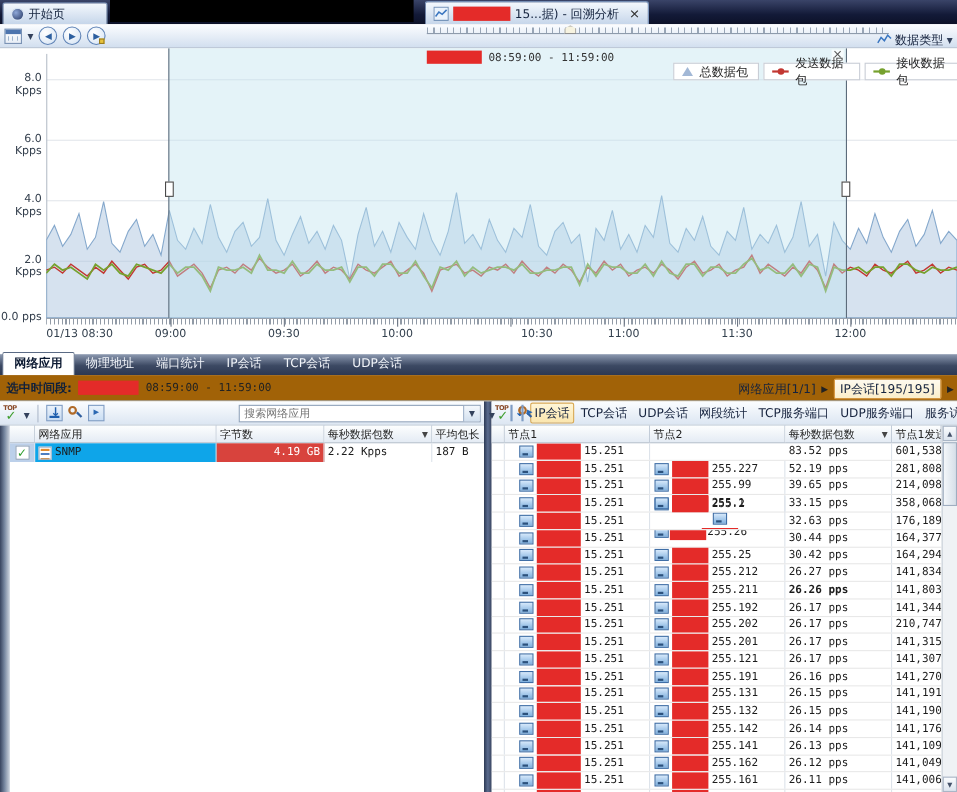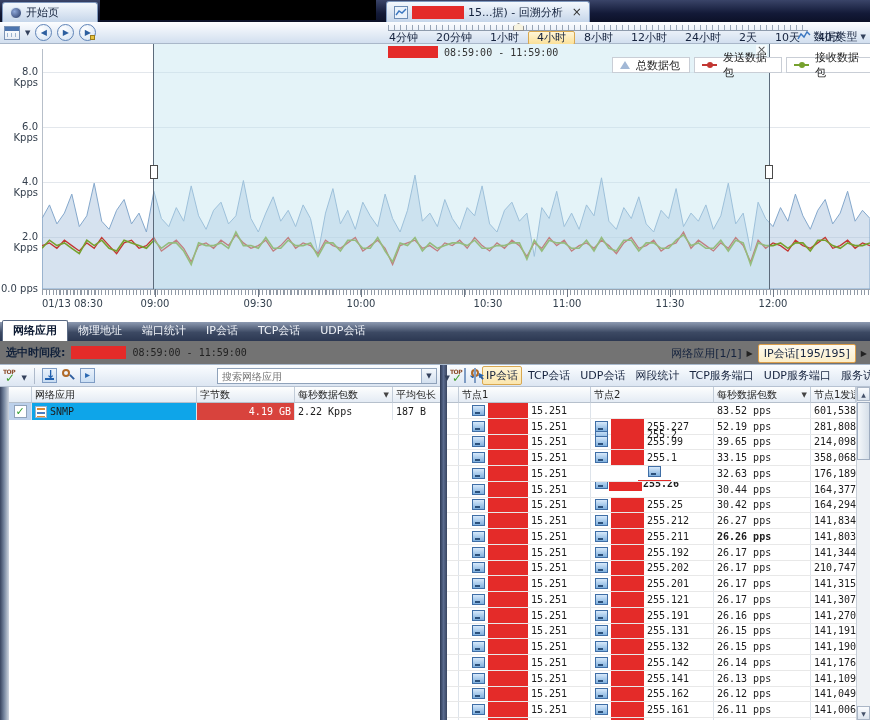--- a/index.html
+++ b/index.html
@@ -67,21 +67,21 @@
   .mk-line{position:relative;width:16px;height:2px;}
   .mk-line i{position:absolute;left:5px;top:-2px;width:6px;height:6px;border-radius:50%;}
   .mk-red{background:#c23732;} .mk-red i{background:#c23732;}
   .mk-grn{background:#76a12e;} .mk-grn i{background:#76a12e;}
   
   .section-tabs{position:absolute;left:0;top:322px;width:870px;height:19px;display:flex;align-items:flex-end;
                 background:linear-gradient(#8d9ab1,#3c4963 55%,#2c3852);padding-left:2px;box-sizing:border-box;}
   .stab{color:#f2f5fa;padding:2px 10px 3px;white-space:nowrap;}
   .stab.active{background:#fff;color:#0d1b33;font-weight:bold;border:1px solid #5a6a84;border-bottom:none;border-radius:2px 2px 0 0;}
   
-  .timebar{position:absolute;left:0;top:341px;width:870px;height:24px;background:#737373;
+  .timebar{position:absolute;left:0;top:341px;width:870px;height:24px;background:#a16207;
            border-bottom:1px solid #a9b9cc;box-sizing:border-box;display:flex;align-items:center;}
   .timebar .lbl{font-weight:bold;margin-left:6px;color:#10203a;}
   .tb-red{width:55px;height:13px;background:#e42b29;margin-left:6px;}
   .tb-val{margin-left:6px;font-family:"DejaVu Sans Mono",monospace;font-size:10px;color:#222;}
   .crumbs{position:absolute;right:3px;top:3px;display:flex;align-items:center;gap:5px;}
   .crumb{color:#15233e;}
   .crumb.cur{background:linear-gradient(#fefaef,#fbeec9);border:1px solid #dd9f4a;border-radius:2px;padding:1px 5px;}
   .crumb-sep{font-size:8px;color:#222;}
   
   .panel-toolbar{position:absolute;top:0;height:22px;background:linear-gradient(#fbfdff,#dce6f2);
@@ -111,21 +111,21 @@
               background:linear-gradient(90deg,#38445f,#76869f 45%,#cfd6e0);}
   .splitter{position:absolute;left:440px;top:365px;width:7px;height:355px;
             background:linear-gradient(90deg,#2c3954,#5a6b8e 50%,#38445f);}
   .right-panel{position:absolute;left:447px;top:365px;width:423px;height:355px;background:#fff;}
   
   .thead{position:absolute;top:22px;height:16px;display:flex;}
   .th{box-sizing:border-box;border-right:1px solid #c2ccd8;border-bottom:1px solid #b6c0cc;
       background:linear-gradient(#fdfefe,#e4ebf4);font-size:10px;color:#222;display:flex;align-items:center;
       padding:0 3px;white-space:nowrap;overflow:hidden;}
   .th .sort{margin-left:auto;font-size:7px;color:#444;}
-  .trow{display:flex;align-items:center;box-sizing:border-box;}
+  .trow{display:flex;box-sizing:border-box;}
   .cell{box-sizing:border-box;height:100%;display:flex;align-items:center;padding:0 3px;
         border-right:1px solid #dde3ea;overflow:hidden;white-space:nowrap;font-size:10px;}
   .mono{font-family:"DejaVu Sans Mono",monospace;font-size:10px;color:#1c1c1c;}
   
   .lrow{position:absolute;left:9px;top:38px;width:431px;height:17px;display:flex;}
   .cb{width:13px;height:13px;background:#fff;border:1px solid #8fa2ba;box-sizing:border-box;color:#2f9e2f;
       font-size:11px;line-height:11px;text-align:center;font-weight:bold;}
   .ic-app{width:12px;height:12px;background:#fff;border:1px solid #9fb0c4;box-sizing:border-box;margin-right:3px;
           background-image:linear-gradient(#e08a2e 0 2px,transparent 2px 4px,#4d7ec0 4px 6px,transparent 6px 8px,#e08a2e 8px 10px);
           background-position:1px 1px;background-repeat:no-repeat;background-size:8px 10px;}
@@ -173,32 +173,20 @@
   <div class="toolbar">
     <div class="tb-left">
       <span class="ic-cal"></span>
       <span class="dd">▼</span>
       <span class="navbtn">◀</span>
       <span class="navbtn">▶</span>
       <span class="navbtn">▶<span class="lockdot"></span></span>
     </div>
     <div class="ruler"></div>
     <div class="ruler-handle"></div>
-    <div id="timeButtons">
-        <div class="time-btn">4分钟</div>
-        <div class="time-btn">20分钟</div>
-        <div class="time-btn">1小时</div>
-        <div class="time-btn sel">4小时</div>
-        <div class="time-btn">8小时</div>
-        <div class="time-btn">12小时</div>
-        <div class="time-btn">24小时</div>
-        <div class="time-btn">2天</div>
-        <div class="time-btn">10天</div>
-        <div class="time-btn">40天</div>
-      </div>
     <div class="datatype">
       <span class="ic-chartdoc">
         <svg width="14" height="11" viewBox="0 0 14 11">
             <polyline points="1,9 4,4 7,7 10,2 13,5" fill="none" stroke="#3a76c0" stroke-width="1.4"></polyline>
           </svg>
       </span>
       <span>数据类型</span>
       <span class="dd">▼</span>
     </div>
   </div>
@@ -460,21 +448,21 @@
           <div class="cell mono" style="width: 97px;">32.63 pps</div>
           <div class="cell mono" style="width: 45px; border-right: none;">176,189</div>
         </div>
         <div class="trow rrow">
           <div class="cell" style="width: 12px;"></div>
           <div class="cell" style="width: 132px; gap: 3px; padding: 0px 0px 0px 13px;">
             <span class="ic-host"></span>
             <span class="rredact" style="width:40px;"></span>
             <span class="mono">15.251</span>
           </div>
-          <div class="cell" style="width: 123px; gap: 1px; padding: 0px 0px 12px 4px; font-weight: bold;">
+          <div class="cell" style="width: 123px; gap: 1px; padding: 0px 0px 12px 4px;">
             <span class="ic-host"></span>
             <span class="rredact" style="width:33px;"></span>
             <span class="mono">255.26</span>
           </div>
           <div class="cell mono" style="width: 97px;">30.44 pps</div>
           <div class="cell mono" style="width: 45px; border-right: none;">164,377</div>
         </div>
         <div class="trow rrow">
           <div class="cell" style="width: 12px;"></div>
           <div class="cell" style="width: 132px; gap: 3px; padding: 0px 0px 0px 13px;">

